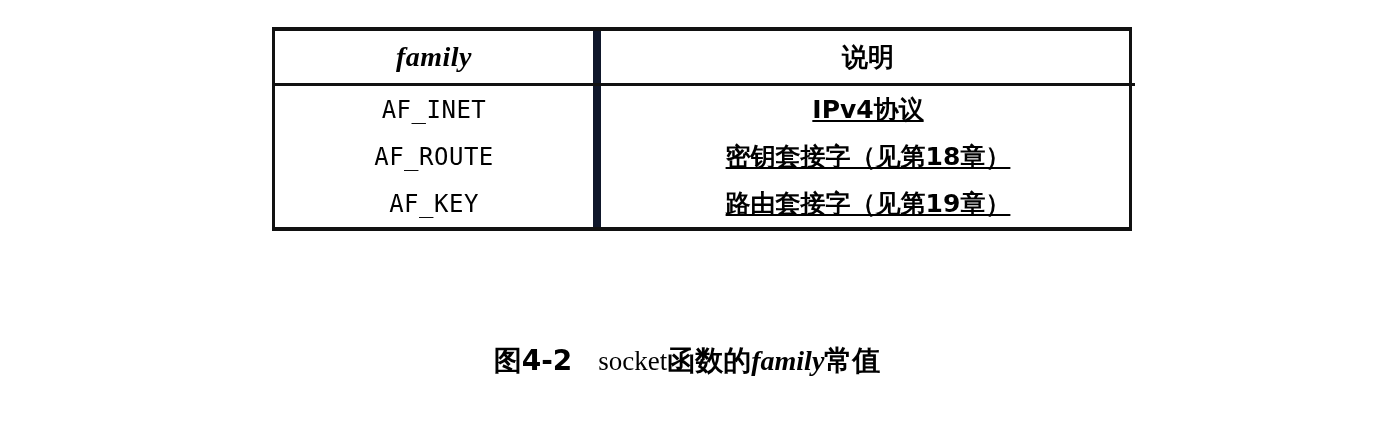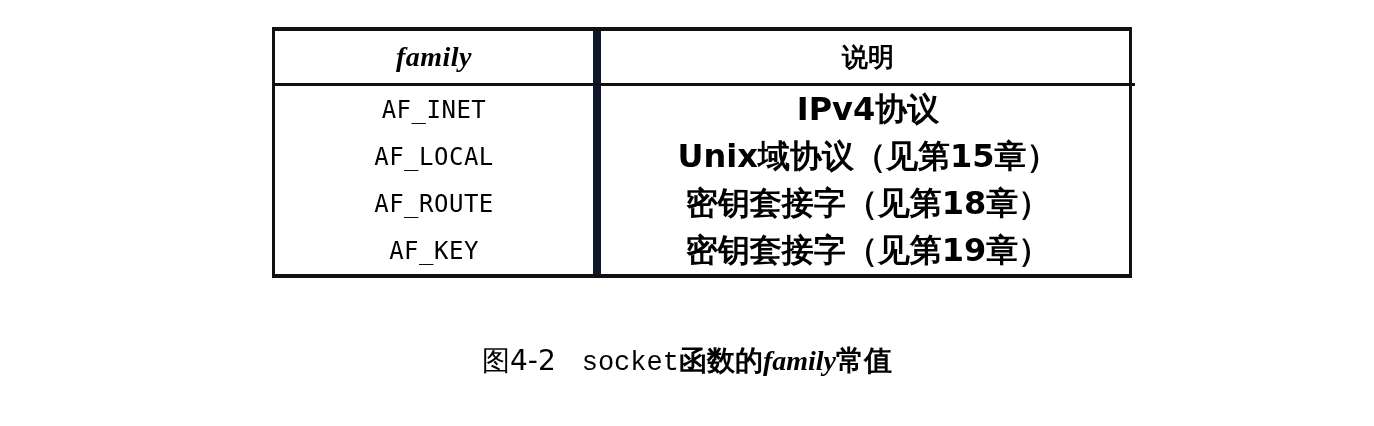--- a/index.html
+++ b/index.html
@@ -99,46 +99,47 @@
   .cell-const {
     font-family: "DejaVu Sans Mono", monospace;
     font-size: 24px;
     letter-spacing: 0.5px;
     text-align: center;
     padding-left: 10px;
   }
   .cell-desc {
     font-family: "DejaVu Sans", sans-serif;
     font-weight: bold;
-    font-size: 32px;
+    font-size: 25px;
     text-align: center;
     padding-left: 6px;
+    text-decoration: underline;
   }
 
   .caption {
     position: absolute;
     left: 0;
     top: 342px;
     width: 1374px;
     text-align: center;
     font-family: "DejaVu Sans", sans-serif;
     font-weight: bold;
     font-size: 28px;
     white-space: nowrap;
   }
   .caption .fig-num {
     font-family: "DejaVu Sans", sans-serif;
-    font-weight: normal;
+    font-weight: bold;
   }
   .caption .gap {
     display: inline-block;
     width: 26px;
   }
   .caption .mono {
-    font-family: Liberation Mono, monospace;
+    font-family: Liberation Serif, serif;
     font-weight: normal;
     font-size: 27px;
   }
   .caption .ital {
     font-family: "Liberation Serif", serif;
     font-style: italic;
     font-weight: bold;
     font-size: 28px;
   }
 </style>
@@ -169,30 +170,26 @@
           <tr>
             <td colspan="2" style="padding:0">
               <div class="rule-under-head"></div>
             </td>
           </tr>
           <tr class="data-row">
             <td class="cell-const">AF_INET</td>
             <td class="cell-desc vline">IPv4协议</td>
           </tr>
           <tr class="data-row">
-            <td class="cell-const">AF_LOCAL</td>
-            <td class="cell-desc vline">Unix域协议（见第15章）</td>
-          </tr>
-          <tr class="data-row">
             <td class="cell-const">AF_ROUTE</td>
             <td class="cell-desc vline">密钥套接字（见第18章）</td>
           </tr>
           <tr class="data-row">
             <td class="cell-const">AF_KEY</td>
-            <td class="cell-desc vline">密钥套接字（见第19章）</td>
+            <td class="cell-desc vline">路由套接字（见第19章）</td>
           </tr>
         </tbody>
       </table>
     </div>
     <div class="frame-bottom"></div>
   </div>
 
   <div class="caption">
     <span class="fig-num">图4-2</span><span class="gap"></span><span class="mono">socket</span><span>函数的</span><span class="ital">family</span><span>常值</span>
   </div>

